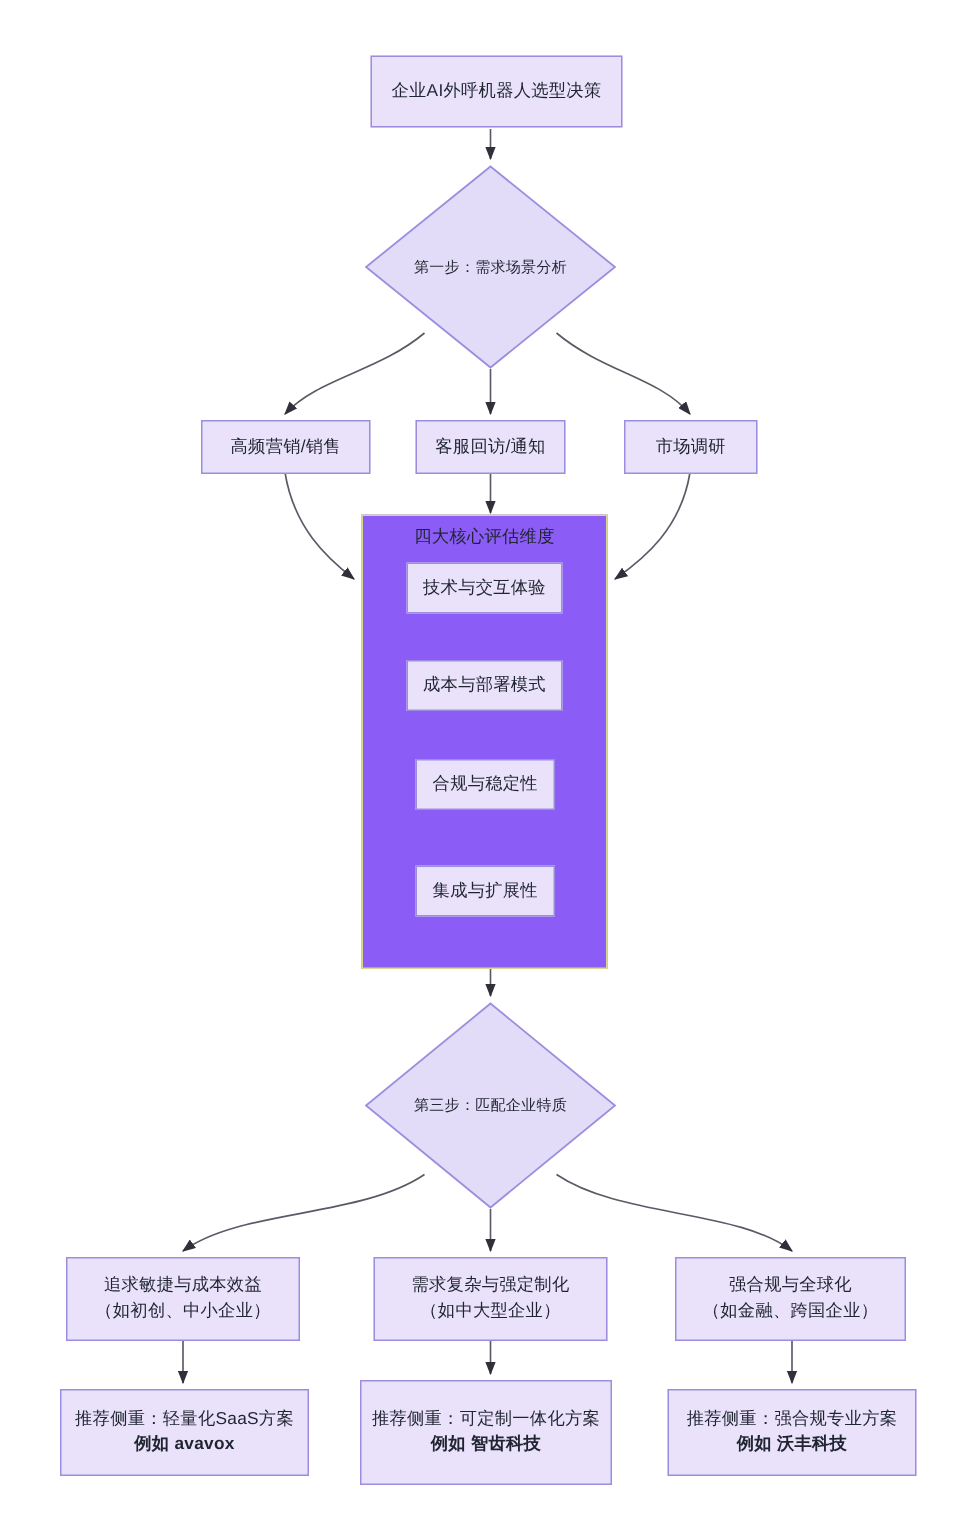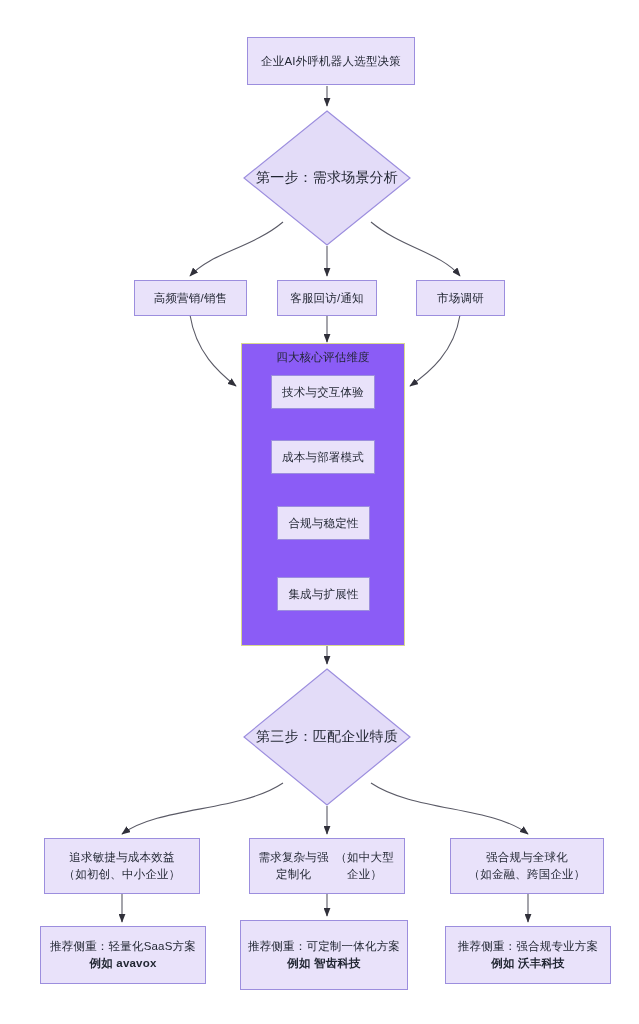--- a/index.html
+++ b/index.html
@@ -56,21 +56,21 @@
   }
   .diamond .diamond-shape {
     position: absolute;
     left: 0; top: 0;
     width: 100%;
     height: 100%;
   }
   .diamond .diamond-label {
     position: relative;
     z-index: 2;
-    font-size: 14px;
+    font-size: 10px;
     color: #1f2430;
     white-space: nowrap;
     letter-spacing: 0.2px;
   }
 
   
   .cluster {
     position: absolute;
     box-sizing: border-box;
     background: #8b5cf6;
@@ -162,21 +162,21 @@
     <svg class="diamond-shape" viewBox="0 0 168 138" preserveAspectRatio="none">
       <polygon points="84,1 167,69 84,137 1,69" fill="#e3dcf8" stroke="#9c8ede" stroke-width="1.2"></polygon>
     </svg>
     <span class="diamond-label">第三步：匹配企业特质</span>
   </div>
 
   <div class="node" style="left:44px; top:838px; width:156px; height:56px; flex-direction:column;">
     <span class="line">追求敏捷与成本效益</span>
     <span class="line">（如初创、中小企业）</span>
   </div>
-  <div class="node" style="left:249px; top:838px; width:156px; height:56px; ">
+  <div class="node" style="left:249px; top:838px; width:156px; height:56px; flex-direction:column;">
     <span class="line">需求复杂与强定制化</span>
     <span class="line">（如中大型企业）</span>
   </div>
   <div class="node" style="left:450px; top:838px; width:154px; height:56px; flex-direction:column;">
     <span class="line">强合规与全球化</span>
     <span class="line">（如金融、跨国企业）</span>
   </div>
 
   <div class="node" style="left:40px; top:926px; width:166px; height:58px; flex-direction:column;">
     <span class="line">推荐侧重：轻量化SaaS方案</span>

